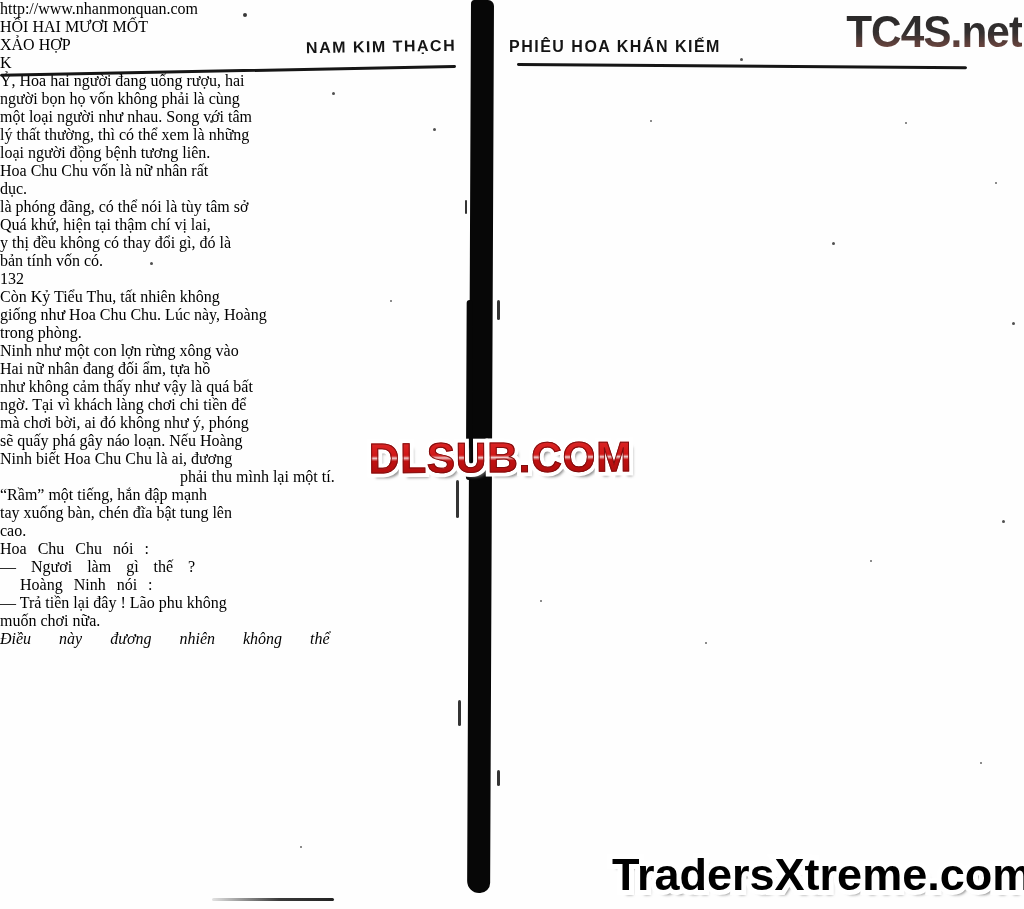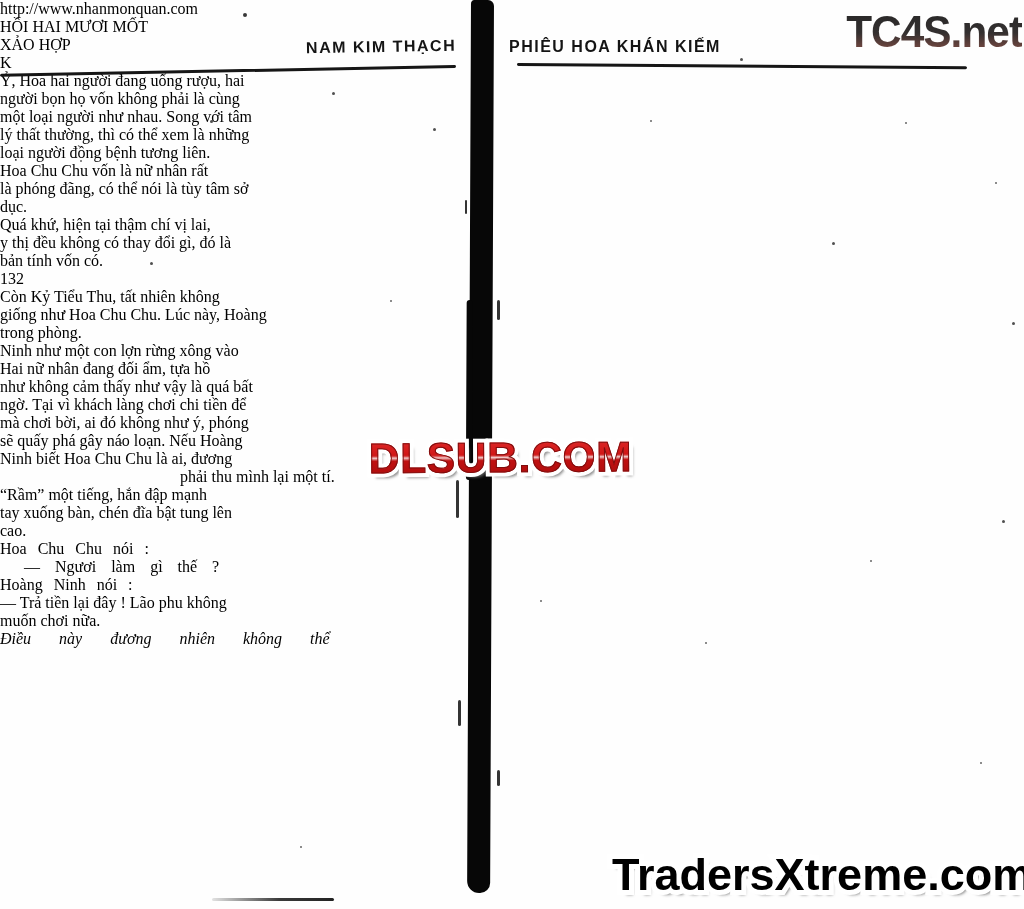--- a/index.html
+++ b/index.html
@@ -128,22 +128,22 @@
 
 <div class="url-box">
   <span>http://www.nhanmonquan.com</span>
 </div>
 <div class="kicker">HỒI HAI MƯƠI MỐT</div>
 <div class="chap-title">XẢO HỢP</div>
 <div class="body-col" id="left-col">
     <div class="para just"><span class="dropcap">K</span><div class="line first">Ỷ, Hoa hai người đang uống rượu, hai</div><div class="line">người bọn họ vốn không phải là cùng</div><div class="line">một loại người như nhau. Song với tâm</div><div class="line">lý thất thường, thì có thể xem là những</div><div class="line last">loại người đồng bệnh tương liên.</div></div>
     <div class="para just indent">
       <div class="line first">Hoa Chu Chu vốn là nữ nhân rất</div>
+      <div class="line last">dục.</div>
       <div class="line">là phóng đãng, có thể nói là tùy tâm sở</div>
-      <div class="line last">dục.</div>
     </div>
     <div class="para just indent">
       <div class="line first">Quá khứ, hiện tại thậm chí vị lai,</div>
       <div class="line">y thị đều không có thay đổi gì, đó là</div>
       <div class="line last">bản tính vốn có.</div>
     </div>
   </div>
 <div class="page-num">132</div>
 
 <div class="body-col" id="right-col">
@@ -163,24 +163,24 @@
       <div class="line last padded" style="text-indent: 152px; margin-left: 28px;">phải thu mình lại một tí.</div>
     </div>
     <div class="para just indent">
       <div class="line first">“Rầm” một tiếng, hắn đập mạnh</div>
       <div class="line">tay xuống bàn, chén đĩa bật tung lên</div>
       <div class="line last">cao.</div>
     </div>
     <div class="para noj indent" style="word-spacing: 7px;">
       <div class="line first last">Hoa Chu Chu nói :</div>
     </div>
-    <div class="para noj indent" style="word-spacing: 11px; padding-left: 24px;">
+    <div class="para noj indent" style="word-spacing: 11px;">
       <div class="line first last">— Ngươi làm gì thế ?</div>
     </div>
-    <div class="para noj indent" style="word-spacing: 7px;">
+    <div class="para noj indent" style="word-spacing: 7px; padding-left: 20px;">
       <div class="line first last">Hoàng Ninh nói :</div>
     </div>
     <div class="para just indent">
       <div class="line first">— Trả tiền lại đây ! Lão phu không</div>
       <div class="line last">muốn chơi nữa.</div>
     </div>
     <div class="para noj indent" style="word-spacing: 24px; font-style: italic;">
       <div class="line first last">Điều này đương nhiên không thể</div>
     </div>
   </div>

